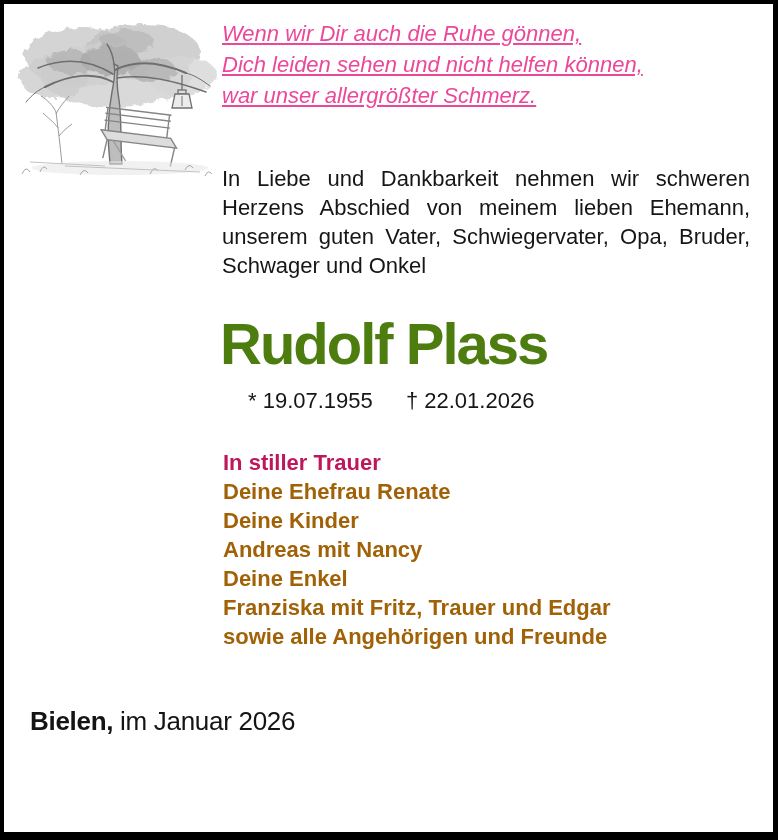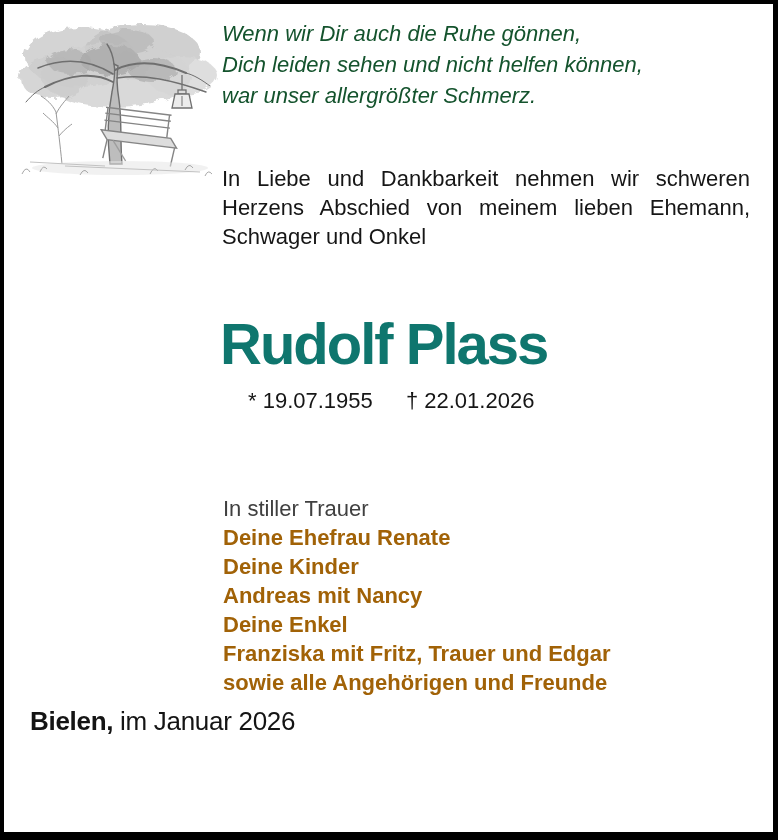--- a/index.html
+++ b/index.html
@@ -20,45 +20,46 @@
 
   .abs { position: absolute; }
 
   
   .illustration { left: 6px; top: 8px; width: 212px; height: 170px; }
 
   
   .poem {
     left: 218px; top: 14px; width: 540px;
     font-size: 22px; font-style: italic; line-height: 31px;
-    color: #14532d;
+    color: #ec4899;
+    text-decoration: underline;
   }
 
   
   .intro {
     left: 218px; top: 160px; width: 528px;
     font-size: 22px; line-height: 29px; color: #161616;
   }
   .intro .p-line { text-align: justify; text-align-last: justify; }
   .intro .p-line:last-child { text-align: left; text-align-last: auto; }
 
   
   .deceased-name {
     left: 216px; top: 306px;
     font-size: 58px; font-weight: bold; letter-spacing: -2px;
-    color: #0f766e; white-space: nowrap;
+    color: #4d7c0f; white-space: nowrap;
   }
 
   
   .dates { left: 244px; top: 384px; font-size: 22px; color: #161616; white-space: nowrap; }
   .dates .death { margin-left: 27px; }
 
   
   .mourners { left: 219px; top: 444px; width: 520px; font-size: 22px; line-height: 29px; }
-  .mourners .m-intro { font-weight: normal; color: #404040; margin-top: 46px; }
+  .mourners .m-intro { font-weight: bold; color: #be185d; }
   .mourners .m-line { font-weight: bold; color: #a16207; }
 
   
   .city-line { left: 26px; top: 702px; font-size: 26px; letter-spacing: -0.3px; color: #141414; }
   .city-line .city { font-weight: bold; }
 
   
   .funeral {
     left: 26px; top: 759px; width: 726px;
     font-size: 22px; line-height: 30px; letter-spacing: -0.4px; color: #141414;
@@ -144,20 +145,21 @@
 
   <div class="abs poem">
       <div class="poem-line">Wenn wir Dir auch die Ruhe gönnen,</div>
       <div class="poem-line">Dich leiden sehen und nicht helfen können,</div>
       <div class="poem-line">war unser allergrößter Schmerz.</div>
     </div>
 
   <div class="abs intro">
       <div class="p-line">In Liebe und Dankbarkeit nehmen wir schweren</div>
       <div class="p-line">Herzens Abschied von meinem lieben Ehemann,</div>
+      <div class="p-line">unserem guten Vater, Schwiegervater, Opa, Bruder,</div>
       <div class="p-line">Schwager und Onkel</div>
     </div>
 
   <div class="abs deceased-name">Rudolf Plass</div>
 
   <div class="abs dates">
     <span class="birth">* 19.07.1955</span>
     <span class="death">† 22.01.2026</span>
   </div>
 

